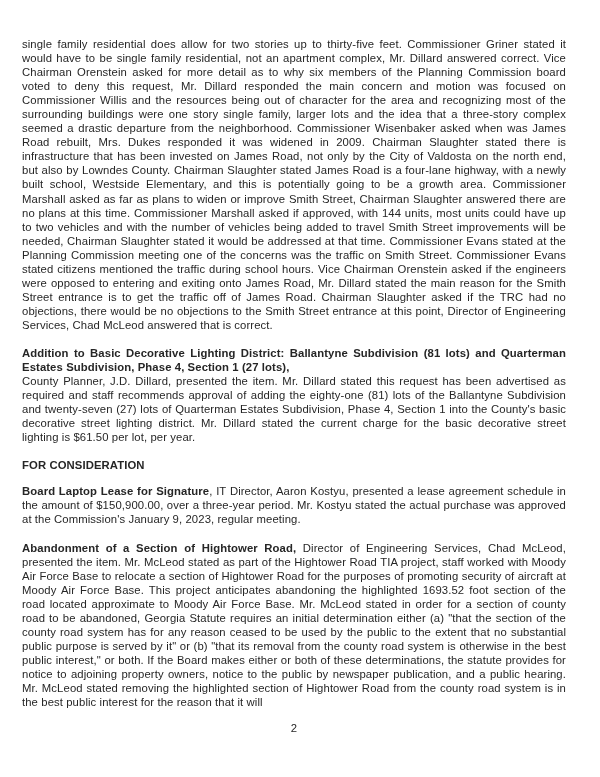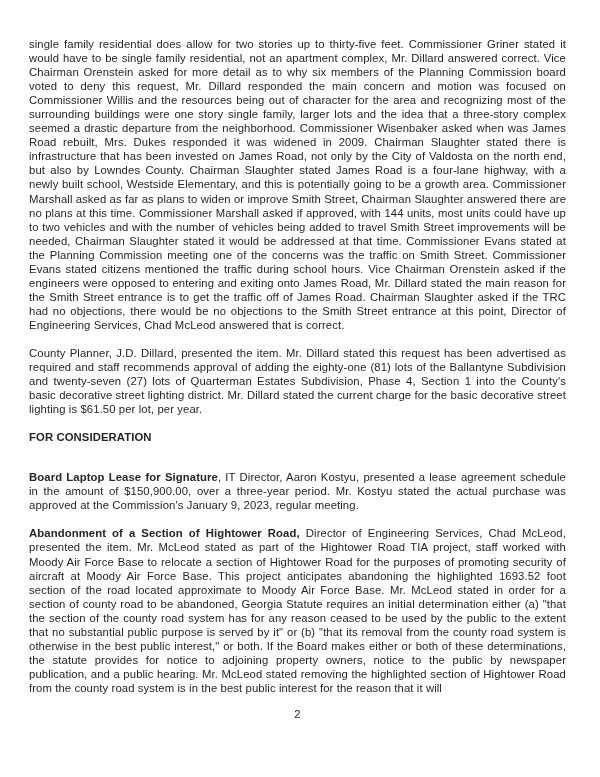--- a/index.html
+++ b/index.html
@@ -7,50 +7,51 @@
   body {
     width: 600px;
     font-family: "Liberation Sans", sans-serif;
     -webkit-font-smoothing: antialiased;
   }
   .page {
     width: 600px;
     min-height: 777px;
     background: #ffffff;
     color: #262626;
-    padding: 37px 34px 8px 29px;
+    padding: 37px 34px 8px 22px;
     display: flex;
     flex-direction: column;
   }
   .para, .heading {
     font-size: 11.3px;
     line-height: 14.05px;
     text-align: justify;
     letter-spacing: 0.1px;
   }
   .para { margin-bottom: 14px; }
   .heading { font-weight: bold; }
   .heading.attached { margin-bottom: 0; }
-  .heading.spaced { margin-bottom: 26px; }
+  .heading.spaced { margin-bottom: 12px; }
   .bold { font-weight: bold; }
   .page-number {
     text-align: center;
     font-size: 11.3px;
     line-height: 14px;
     color: #262626;
     margin-top: -2px;
   }
 </style>
 </head>
 <body>
 
 <div class="page">
 
   <p class="para">single family residential does allow for two stories up to thirty-five feet. Commissioner Griner stated it would have to be single family residential, not an apartment complex, Mr. Dillard answered correct. Vice Chairman Orenstein asked for more detail as to why six members of the Planning Commission board voted to deny this request, Mr. Dillard responded the main concern and motion was focused on Commissioner Willis and the resources being out of character for the area and recognizing most of the surrounding buildings were one story single family, larger lots and the idea that a three-story complex seemed a drastic departure from the neighborhood. Commissioner Wisenbaker asked when was James Road rebuilt, Mrs. Dukes responded it was widened in 2009. Chairman Slaughter stated there is infrastructure that has been invested on James Road, not only by the City of Valdosta on the north end, but also by Lowndes County. Chairman Slaughter stated James Road is a four-lane highway, with a newly built school, Westside Elementary, and this is potentially going to be a growth area. Commissioner Marshall asked as far as plans to widen or improve Smith Street, Chairman Slaughter answered there are no plans at this time. Commissioner Marshall asked if approved, with 144 units, most units could have up to two vehicles and with the number of vehicles being added to travel Smith Street improvements will be needed, Chairman Slaughter stated it would be addressed at that time. Commissioner Evans stated at the Planning Commission meeting one of the concerns was the traffic on Smith Street. Commissioner Evans stated citizens mentioned the traffic during school hours. Vice Chairman Orenstein asked if the engineers were opposed to entering and exiting onto James Road, Mr. Dillard stated the main reason for the Smith Street entrance is to get the traffic off of James Road. Chairman Slaughter asked if the TRC had no objections, there would be no objections to the Smith Street entrance at this point, Director of Engineering Services, Chad McLeod answered that is correct.</p>
 
+  <h2 class="heading attached">Addition to Basic Decorative Lighting District: Ballantyne Subdivision (81 lots) and Quarterman Estates Subdivision, Phase 4, Section 1 (27 lots),</h2>
 
   <p class="para">County Planner, J.D. Dillard, presented the item. Mr. Dillard stated this request has been advertised as required and staff recommends approval of adding the eighty-one (81) lots of the Ballantyne Subdivision and twenty-seven (27) lots of Quarterman Estates Subdivision, Phase 4, Section 1 into the County's basic decorative street lighting district. Mr. Dillard stated the current charge for the basic decorative street lighting is $61.50 per lot, per year.</p>
 
   <h2 class="heading spaced">FOR CONSIDERATION</h2>
 
   <p class="para"><span class="bold">Board Laptop Lease for Signature</span><span>, IT Director, Aaron Kostyu, presented a lease agreement schedule in the amount of $150,900.00, over a three-year period. Mr. Kostyu stated the actual purchase was approved at the Commission's January 9, 2023, regular meeting.</span></p>
 
   <p class="para"><span class="bold">Abandonment of a Section of Hightower Road,</span><span> Director of Engineering Services, Chad McLeod, presented the item. Mr. McLeod stated as part of the Hightower Road TIA project, staff worked with Moody Air Force Base to relocate a section of Hightower Road for the purposes of promoting security of aircraft at Moody Air Force Base. This project anticipates abandoning the highlighted 1693.52 foot section of the road located approximate to Moody Air Force Base. Mr. McLeod stated in order for a section of county road to be abandoned, Georgia Statute requires an initial determination either (a) "that the section of the county road system has for any reason ceased to be used by the public to the extent that no substantial public purpose is served by it" or (b) "that its removal from the county road system is otherwise in the best public interest," or both. If the Board makes either or both of these determinations, the statute provides for notice to adjoining property owners, notice to the public by newspaper publication, and a public hearing. Mr. McLeod stated removing the highlighted section of Hightower Road from the county road system is in the best public interest for the reason that it will</span></p>
 
   <div class="page-number">2</div>

